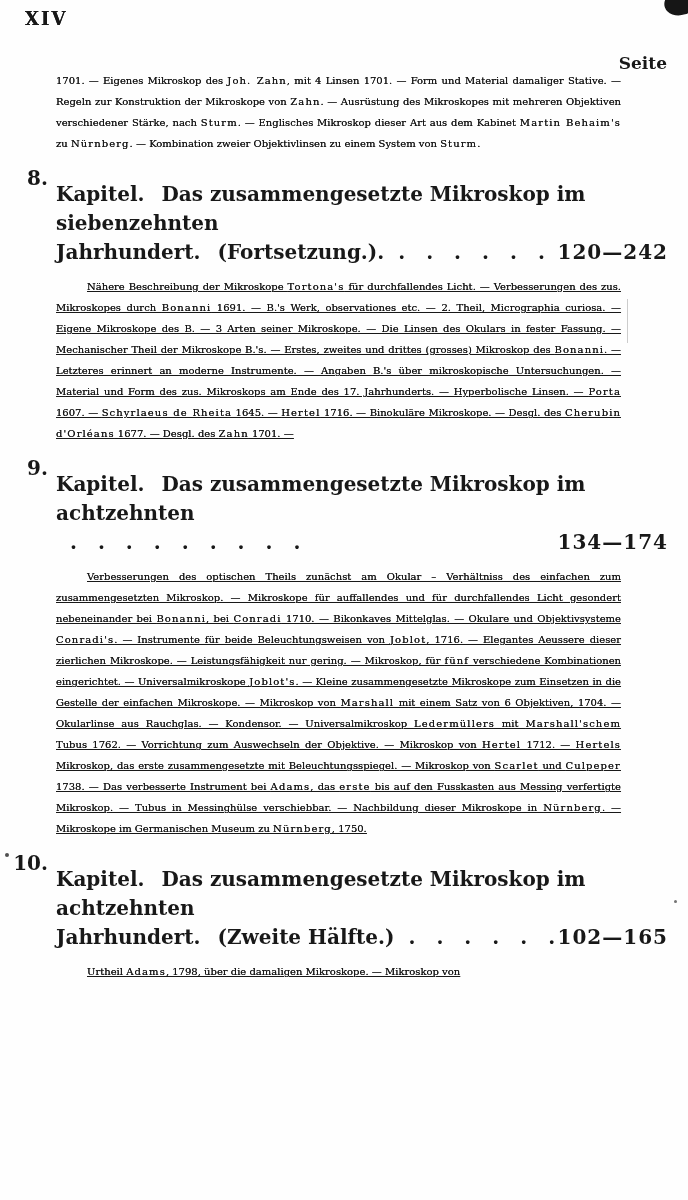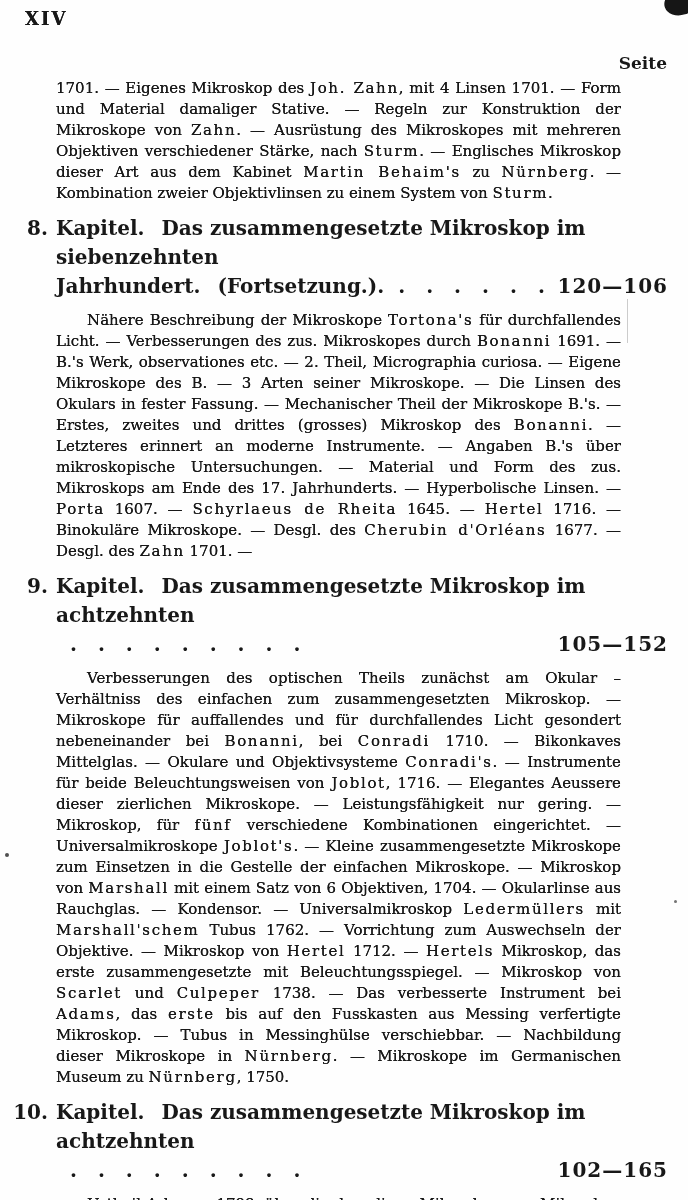--- a/index.html
+++ b/index.html
@@ -17,33 +17,33 @@
     text-shadow:0 0 .4px currentColor;
   }
   .col-header{
     position:absolute;right:21px;top:53px;
     font-size:17px;font-weight:bold;
   }
   .content{
     position:absolute;left:13px;top:70px;width:655px;
   }
   .body-par{
-    margin:8px 0 0 43px;width:565px;
-    font-size:15px;line-height:21px;
+    margin:0 0 0 43px;width:565px;
+    font-size:10px;line-height:21px;
     text-align:justify;
     text-shadow:0 0 .45px currentColor;
   }
-  .summary{ text-indent:31px; margin-top:9px; }
+  .summary{ text-indent:31px; margin-top:9px;text-decoration:underline; }
   .chapter{ margin-top:10px; }
   .ch-head{
     display:flex;align-items:flex-start;
     font-size:20px;line-height:29px;font-weight:bold;
   }
   .ch-num{ flex:0 0 35px;text-align:right; }
-  .ch-body{ flex:1;margin-left:8px; }
+  .ch-body{ flex:1;margin-left:8px;margin-top:16px; }
   .ch-line2{ display:flex;align-items:flex-end; }
   .leader{
     flex:1;white-space:nowrap;overflow:hidden;
     padding:0 10px 0 14px;word-spacing:14px;
     font-weight:bold;
   }
   .pages{ flex:none;letter-spacing:1px; }
   .sp{ letter-spacing:.11em; }  
   .speck{ position:absolute;background:#161616;border-radius:50%; }
   .speck-corner{ right:-10px;top:-11px;width:34px;height:26px;transform:rotate(-18deg); }
@@ -64,47 +64,48 @@
     <p class="body-par"><span>1701. — Eigenes Mikroskop des </span><span class="sp">Joh. Zahn</span><span>, mit 4 Linsen 1701. — Form und Material damaliger Stative. — Regeln zur Konstruktion der Mikroskope von </span><span class="sp">Zahn</span><span>. — Ausrüstung des Mikroskopes mit mehreren Objektiven verschiedener Stärke, nach </span><span class="sp">Sturm</span><span>. — Englisches Mikroskop dieser Art aus dem Kabinet </span><span class="sp">Martin Behaim's</span><span> zu </span><span class="sp">Nürnberg</span><span>. — Kombination zweier Objektivlinsen zu einem System von </span><span class="sp">Sturm</span><span>.</span></p>
 
     <div class="chapter">
       <div class="ch-head">
         <span class="ch-num">8.</span>
         <div class="ch-body">
           <div>Kapitel.  Das zusammengesetzte Mikroskop im siebenzehnten</div>
           <div class="ch-line2">
             <span>Jahrhundert.  (Fortsetzung.).</span>
             <span class="leader">. . . . . . . . . .</span>
-            <span class="pages">120—106</span>
+            <span class="pages">120—242</span>
           </div>
         </div>
       </div>
       <p class="body-par summary"><span>Nähere Beschreibung der Mikroskope </span><span class="sp">Tortona's</span><span> für durchfallendes Licht. — Verbesserungen des zus. Mikroskopes durch </span><span class="sp">Bonanni</span><span> 1691. — B.'s Werk, observationes etc. — 2. Theil, Micrographia curiosa. — Eigene Mikroskope des B. — 3 Arten seiner Mikroskope. — Die Linsen des Okulars in fester Fassung. — Mechanischer Theil der Mikroskope B.'s. — Erstes, zweites und drittes (grosses) Mikroskop des </span><span class="sp">Bonanni</span><span>. — Letzteres erinnert an moderne Instrumente. — Angaben B.'s über mikroskopische Untersuchungen. — Material und Form des zus. Mikroskops am Ende des 17. Jahrhunderts. — Hyperbolische Linsen. — </span><span class="sp">Porta</span><span> 1607. — </span><span class="sp">Schyrlaeus de Rheita</span><span> 1645. — </span><span class="sp">Hertel</span><span> 1716. — Binokuläre Mikroskope. — Desgl. des </span><span class="sp">Cherubin d'Orléans</span><span> 1677. — Desgl. des </span><span class="sp">Zahn</span><span> 1701. —</span></p>
     </div>
 
     <div class="chapter">
       <div class="ch-head">
         <span class="ch-num">9.</span>
         <div class="ch-body">
           <div>Kapitel.  Das zusammengesetzte Mikroskop im achtzehnten</div>
           <div class="ch-line2">
             <span class="leader">. . . . . . . . .</span>
-            <span class="pages">105—152</span>
+            <span class="pages">134—174</span>
           </div>
         </div>
       </div>
       <p class="body-par summary"><span>Verbesserungen des optischen Theils zunächst am Okular – Verhältniss des einfachen zum zusammengesetzten Mikroskop. — Mikroskope für auffallendes und für durchfallendes Licht gesondert nebeneinander bei </span><span class="sp">Bonanni</span><span>, bei </span><span class="sp">Conradi</span><span> 1710. — Bikonkaves Mittelglas. — Okulare und Objektivsysteme </span><span class="sp">Conradi's</span><span>. — Instrumente für beide Beleuchtungsweisen von </span><span class="sp">Joblot</span><span>, 1716. — Elegantes Aeussere dieser zierlichen Mikroskope. — Leistungsfähigkeit nur gering. — Mikroskop, für </span><span class="sp">fünf</span><span> verschiedene Kombinationen eingerichtet. — Universalmikroskope </span><span class="sp">Joblot's</span><span>. — Kleine zusammengesetzte Mikroskope zum Einsetzen in die Gestelle der einfachen Mikroskope. — Mikroskop von </span><span class="sp">Marshall</span><span> mit einem Satz von 6 Objektiven, 1704. — Okularlinse aus Rauchglas. — Kondensor. — Universalmikroskop </span><span class="sp">Ledermüllers</span><span> mit </span><span class="sp">Marshall'schem</span><span> Tubus 1762. — Vorrichtung zum Auswechseln der Objektive. — Mikroskop von </span><span class="sp">Hertel</span><span> 1712. — </span><span class="sp">Hertels</span><span> Mikroskop, das erste zusammengesetzte mit Beleuchtungsspiegel. — Mikroskop von </span><span class="sp">Scarlet</span><span> und </span><span class="sp">Culpeper</span><span> 1738. — Das verbesserte Instrument bei </span><span class="sp">Adams</span><span>, das </span><span class="sp">erste</span><span> bis auf den Fusskasten aus Messing verfertigte Mikroskop. — Tubus in Messinghülse verschiebbar. — Nachbildung dieser Mikroskope in </span><span class="sp">Nürnberg</span><span>. — Mikroskope im Germanischen Museum zu </span><span class="sp">Nürnberg</span><span>, 1750.</span></p>
     </div>
 
     <div class="chapter">
       <div class="ch-head">
         <span class="ch-num">10.</span>
         <div class="ch-body">
           <div>Kapitel.  Das zusammengesetzte Mikroskop im achtzehnten</div>
           <div class="ch-line2">
+            <span>Jahrhundert.  (Zweite Hälfte.)</span>
             <span class="leader">. . . . . . . . .</span>
             <span class="pages">102—165</span>
           </div>
         </div>
       </div>
       <p class="body-par summary"><span>Urtheil </span><span class="sp">Adams</span><span>, 1798, über die damaligen Mikroskope. — Mikroskop von </span></p>
     </div>
 
   </div>
 

